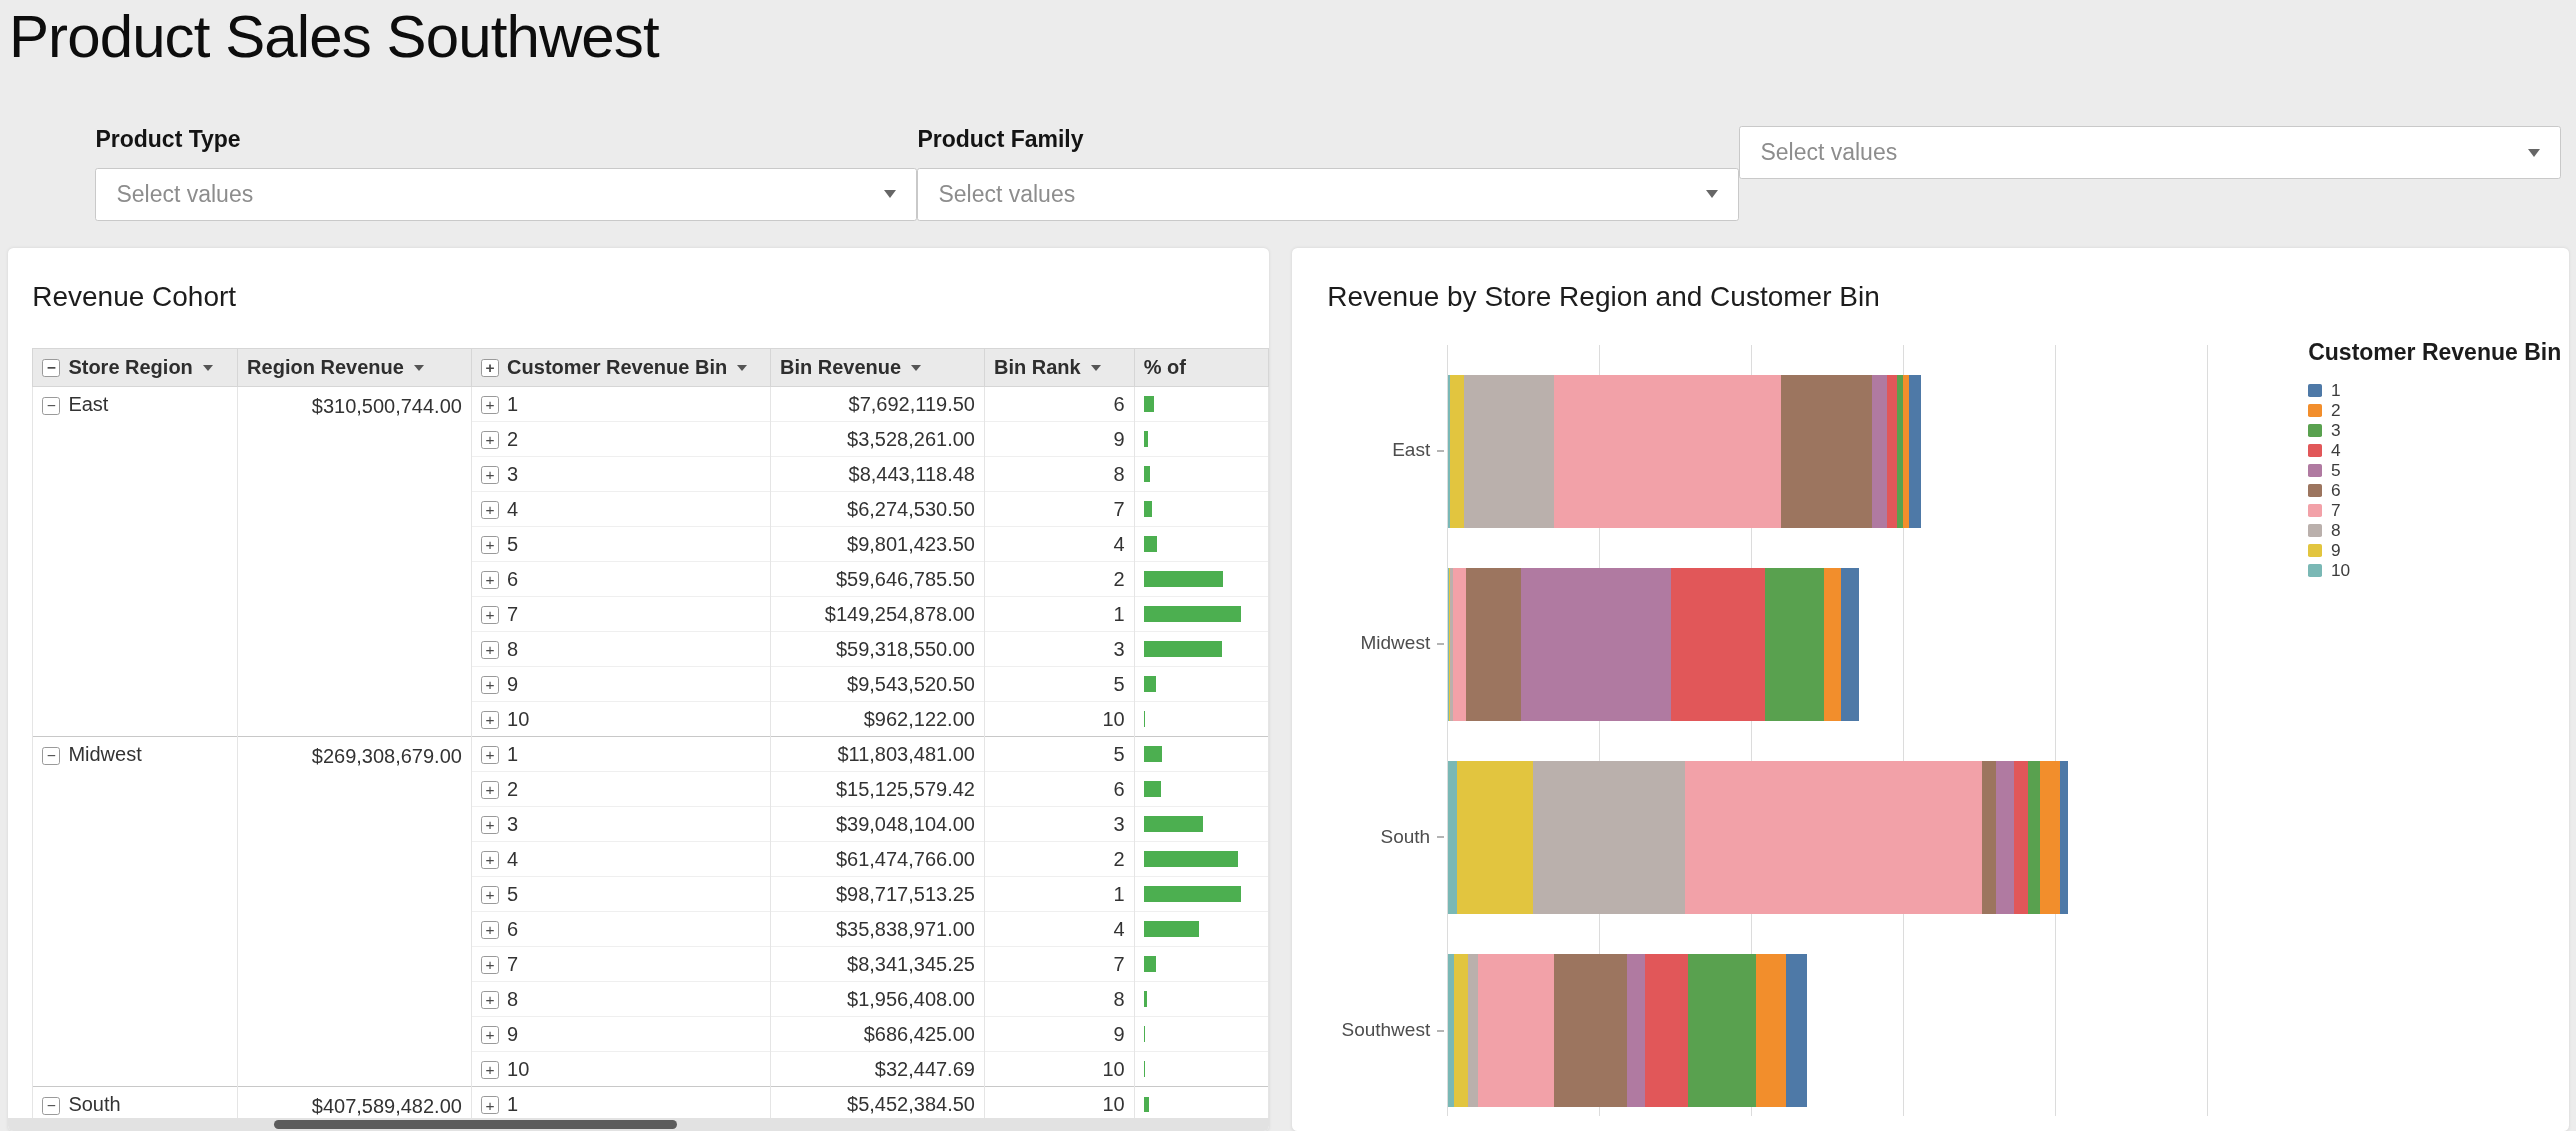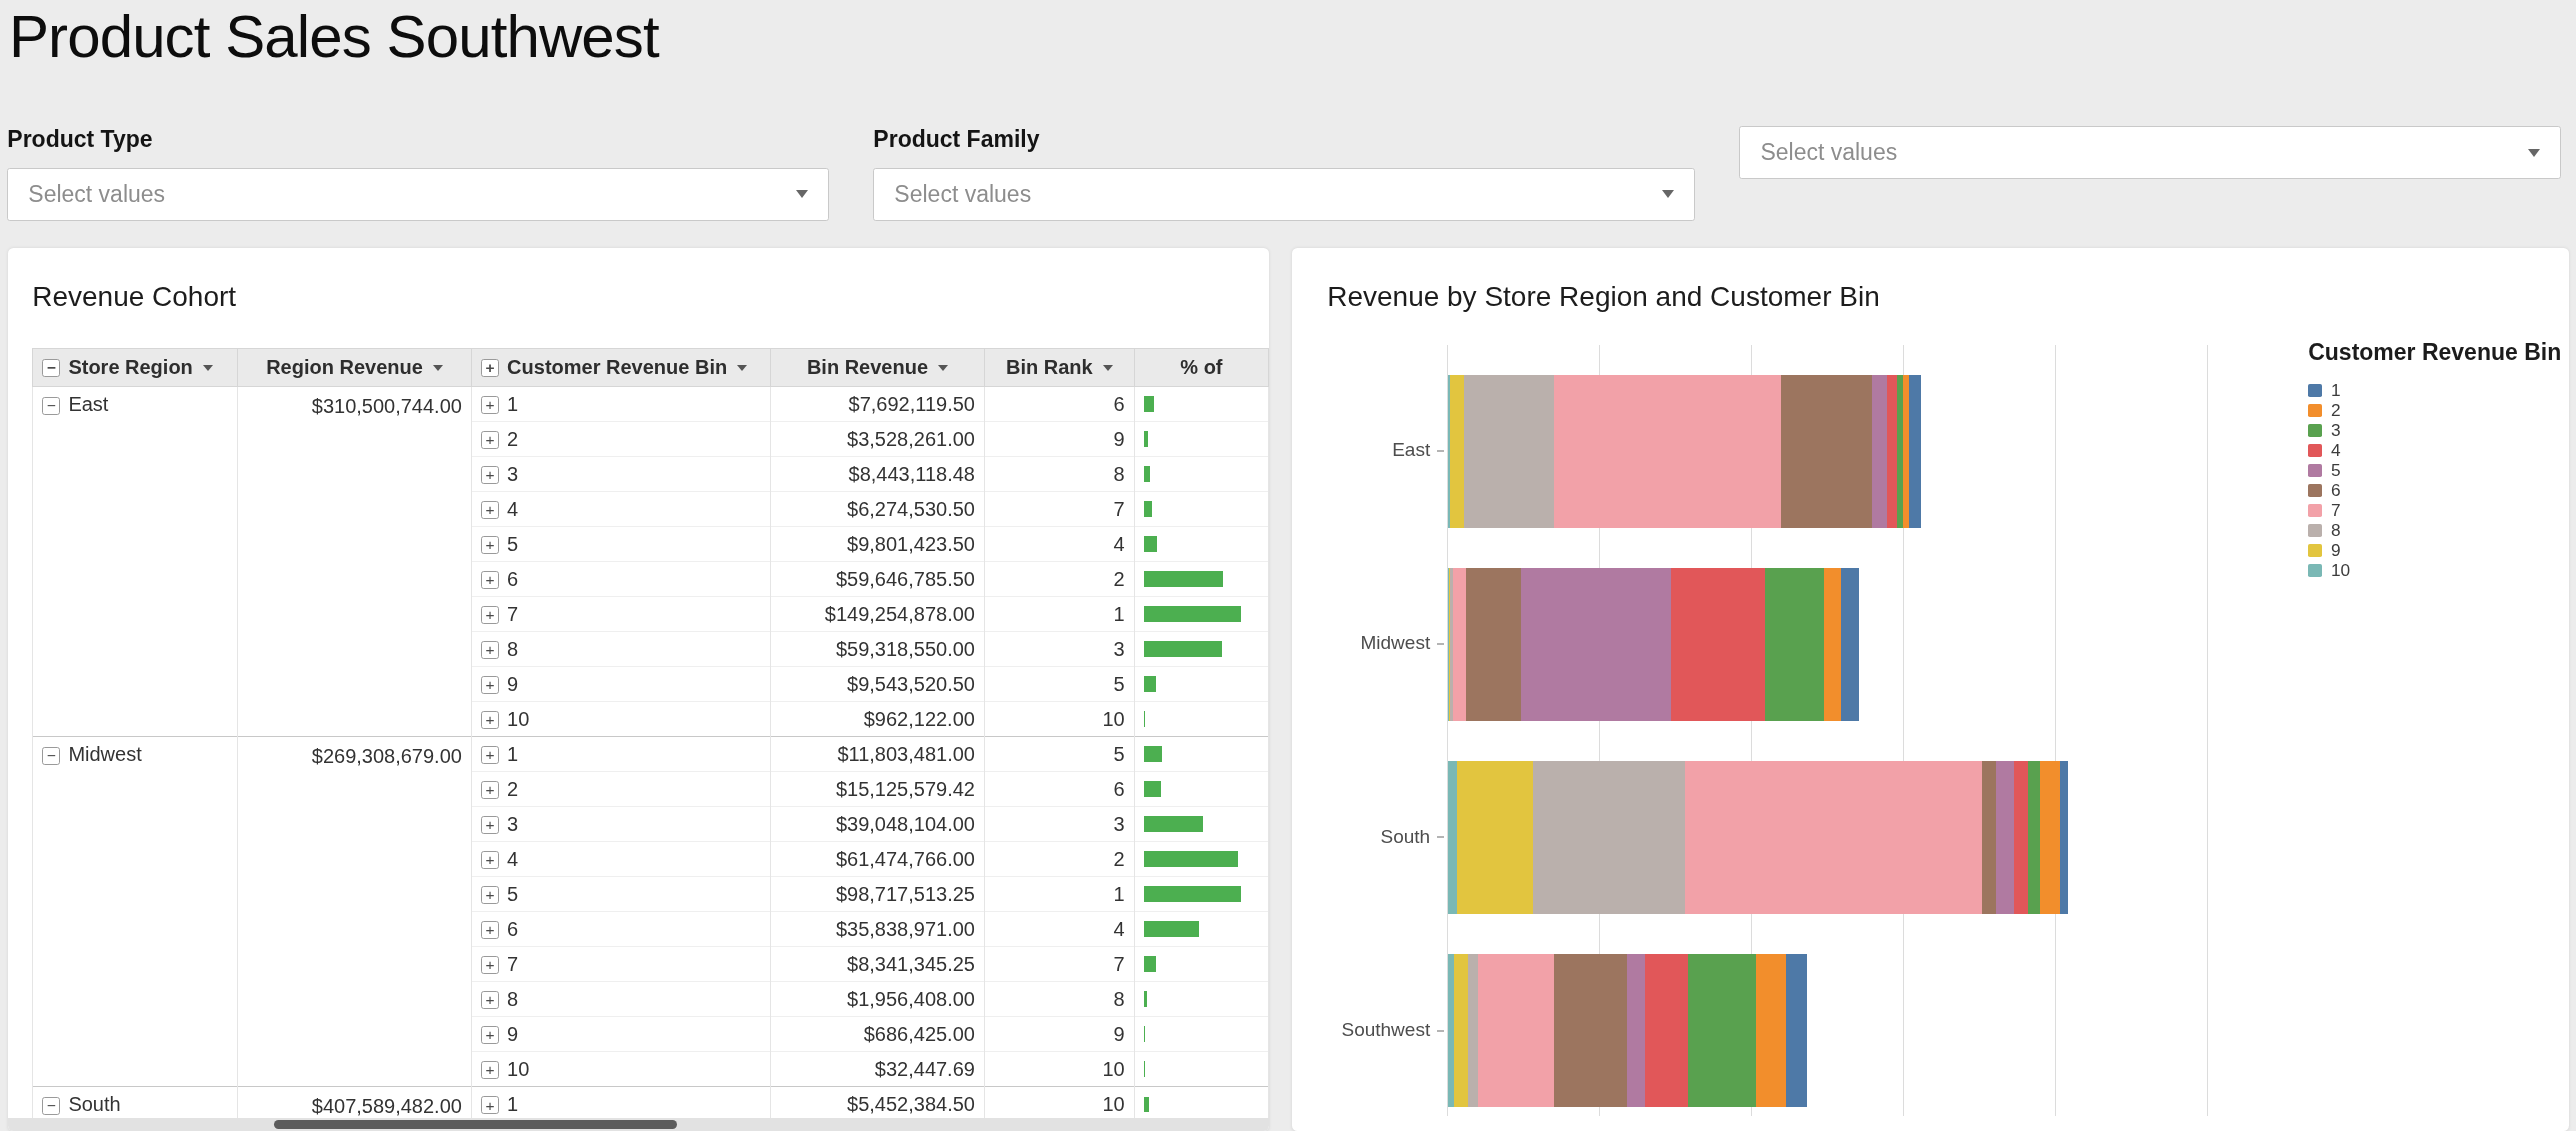--- a/index.html
+++ b/index.html
@@ -1,39 +1,39 @@
 <!DOCTYPE html>
 <html style="font-size:14.6px"><head>
 <meta charset="utf-8">
 <style>
   *{box-sizing:border-box;margin:0;padding:0}
   html,body{width:2576px;height:1131px}
   body{background:#ececec;font-family:"Liberation Sans",sans-serif;position:relative;overflow:hidden;-webkit-font-smoothing:antialiased}
 
   .page-title{position:absolute;left:9px;top:1.8px;font-size:60px;font-weight:400;color:#0d0d0d;letter-spacing:-0.9px}
 
-  .filters{position:absolute;left:7.3px;right:14.6px;top:126px;display:flex;justify-content:space-between}
+  .filters{position:absolute;left:7.3px;right:14.6px;top:126px;display:flex;justify-content:flex-end}
   .filter-group{width:822px}
   .filter-label{font-size:23px;font-weight:700;color:#141414;margin-bottom:14.6px}
   .select{height:53px;background:#fff;border:0.9px solid #c9c9c9;border-radius:2.7px;display:flex;align-items:center;justify-content:space-between;padding:0 20px;cursor:pointer}
   .select .ph{font-size:23px;color:#8d8d8d}
   .caret-down{width:0;height:0;border-left:6.4px solid transparent;border-right:6.4px solid transparent;border-top:8.2px solid #666}
 
   .cards{position:absolute;left:8.2px;right:7.3px;top:248px;bottom:0;display:flex;gap:23px}
   .card{background:#fff;border-radius:5.5px;box-shadow:0 0.9px 3.6px rgba(0,0,0,.10);position:relative;overflow:hidden}
   .card-left{width:1261px;flex:none}
   .card-right{flex:1}
   .card-title{position:absolute;left:24px;top:33px;font-size:28px;font-weight:400;color:#1c1c1c;white-space:nowrap}
   .card-right .card-title{left:35px}
 
   .table-wrap{position:absolute;left:24px;top:100px;right:0;bottom:12.8px;overflow:hidden}
   table.cohort{border-collapse:collapse;table-layout:fixed}
   .cohort th{height:38px;background:#eaeaea;border:0.9px solid #d6d6d6;font-size:20px;font-weight:700;color:#2e2e2e;padding:0 9px;white-space:nowrap;overflow:hidden}
   .th-inner{display:flex;align-items:center;gap:8.2px}
-  .al-center .th-inner{justify-content:center}
+  .al-center .th-inner{}
   .cohort td{height:35px;font-size:20px;color:#333;padding:0 9px;border-left:0.9px solid #e5e5e5;border-right:0.9px solid #e5e5e5;white-space:nowrap;overflow:hidden}
   .cohort td.num{text-align:right}
   .cohort td.region,.cohort td.region-rev{vertical-align:top}
   .cohort td.region{padding-top:6.4px}
   .cohort td.region-rev{padding-top:8.2px}
   .cohort tbody td{border-top:0.9px solid #efefef}
   .cohort tbody td.group-start{border-top:0.9px solid #c8c8c8}
   .box{display:inline-flex;width:18px;height:18px;border:0.9px solid #9a9a9a;border-radius:2.7px;align-items:center;justify-content:center;font-size:15.5px;line-height:1;color:#4a4a4a;background:#fff;flex:none}
   td .box{margin-right:8.2px;vertical-align:middle}
   .caret{width:0;height:0;border-left:5.5px solid transparent;border-right:5.5px solid transparent;border-top:6.4px solid #555;margin-left:1.8px;flex:none}

